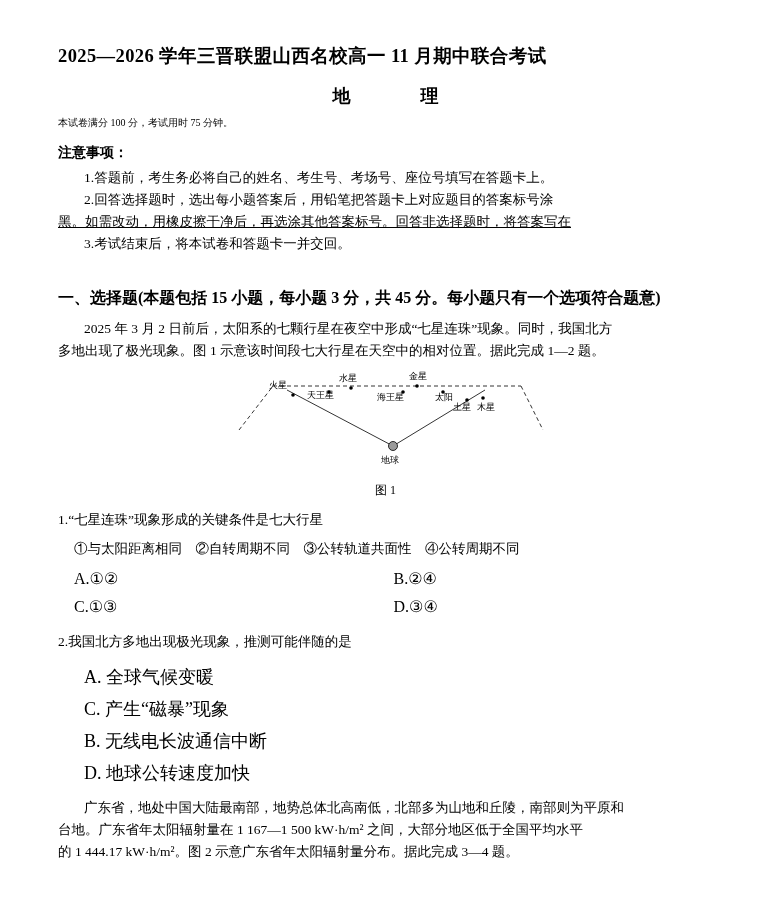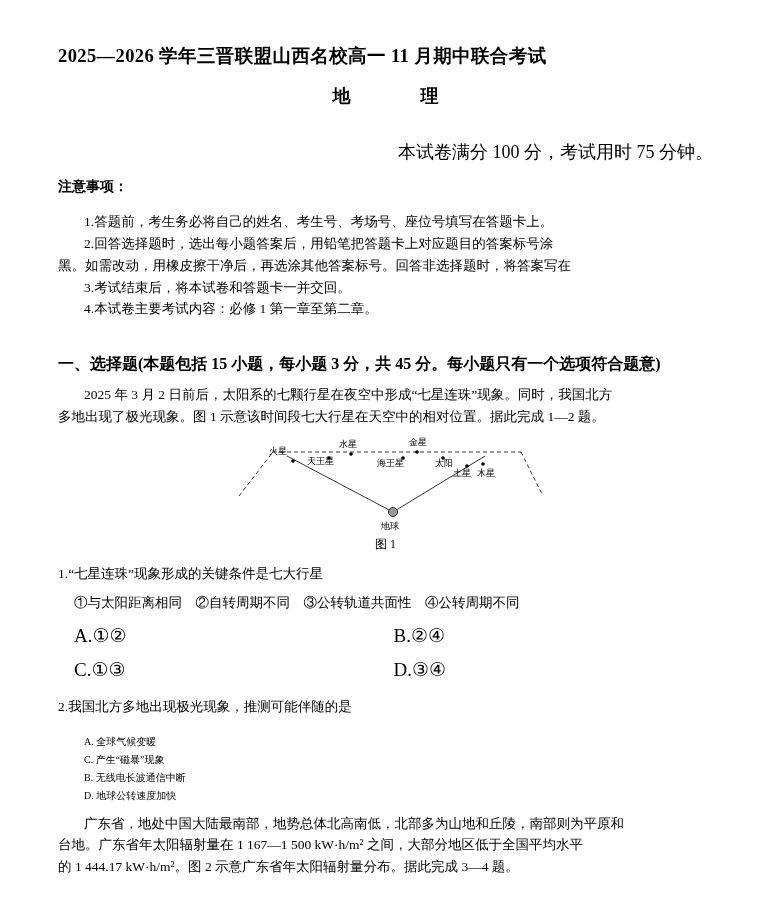--- a/index.html
+++ b/index.html
@@ -32,39 +32,40 @@
   }
   .doc-subject {
     text-align: center;
     font-size: 18px;
     font-weight: bold;
     letter-spacing: 26px;
     margin-top: 16px;
     padding-left: 26px;
   }
   .exam-meta {
-    text-align: right;
-    font-size: 18px;
-    margin-top: 32px;
+    text-align: left;
+    font-size: 10px;
+    margin-top: 8px;
   }
   .notice-head {
     font-size: 14px;
     font-weight: bold;
     margin-top: 14px;
   }
   .notice-list {
-    margin-top: 15px;
+    margin-top: 5px;
     font-size: 13.5px;
     line-height: 1.62;
   }
   .notice-item {
     text-indent: 26px;
   }
   .notice-item.cont {
     text-indent: 0;
+    text-decoration: underline;
   }
   .section-head {
     font-size: 16px;
     font-weight: bold;
     margin-top: 32px;
     line-height: 1.5;
   }
   .para {
     font-size: 13.5px;
     line-height: 1.62;
@@ -75,48 +76,48 @@
     text-indent: 0;
     margin-top: 0;
   }
   .figure-wrap {
     margin-top: 6px;
     text-align: center;
   }
   .figure-caption {
     font-size: 12px;
     text-align: center;
-    margin-top: 2px;
+    margin-top: 14px;
   }
   .q-stem {
     font-size: 13.5px;
     line-height: 1.6;
     margin-top: 10px;
   }
   .q-opts-inline {
     font-size: 13.5px;
     margin-top: 7px;
     padding-left: 16px;
     line-height: 1.6;
   }
   .q-opts-grid {
-    font-size: 19px;
+    font-size: 16px;
     margin-top: 6px;
     padding-left: 16px;
     line-height: 1.75;
   }
   .opt-row {
     display: flex;
   }
   .opt-row > span {
     width: 50%;
   }
   .q-opts-list {
-    font-size: 10px;
-    margin-top: 16px;
+    font-size: 18px;
+    margin-top: 8px;
     padding-left: 26px;
     line-height: 1.78;
   }
   
   svg.diagram {
     display: block;
     margin: 0 auto;
   }
   .dg-label {
     font-family: "Liberation Serif", serif;
@@ -135,21 +136,20 @@
 
   <div class="exam-meta">本试卷满分 100 分，考试用时 75 分钟。</div>
 
   <div class="notice-head">注意事项：</div>
 
   <div class="notice-list">
     <div class="notice-item">1.答题前，考生务必将自己的姓名、考生号、考场号、座位号填写在答题卡上。</div>
     <div class="notice-item">2.回答选择题时，选出每小题答案后，用铅笔把答题卡上对应题目的答案标号涂</div>
     <div class="notice-item cont">黑。如需改动，用橡皮擦干净后，再选涂其他答案标号。回答非选择题时，将答案写在</div>
     <div class="notice-item">3.考试结束后，将本试卷和答题卡一并交回。</div>
-    <div class="notice-item">4.本试卷主要考试内容：必修 1 第一章至第二章。</div>
   </div>
 
   <div class="section-head">一、选择题(本题包括 15 小题，每小题 3 分，共 45 分。每小题只有一个选项符合题意)</div>
 
   <div class="para">2025 年 3 月 2 日前后，太阳系的七颗行星在夜空中形成“七星连珠”现象。同时，我国北方</div>
   <div class="para cont">多地出现了极光现象。图 1 示意该时间段七大行星在天空中的相对位置。据此完成 1—2 题。</div>
 
   <div class="figure-wrap">
     <svg class="diagram" width="330" height="100" viewBox="0 0 330 100">
 

